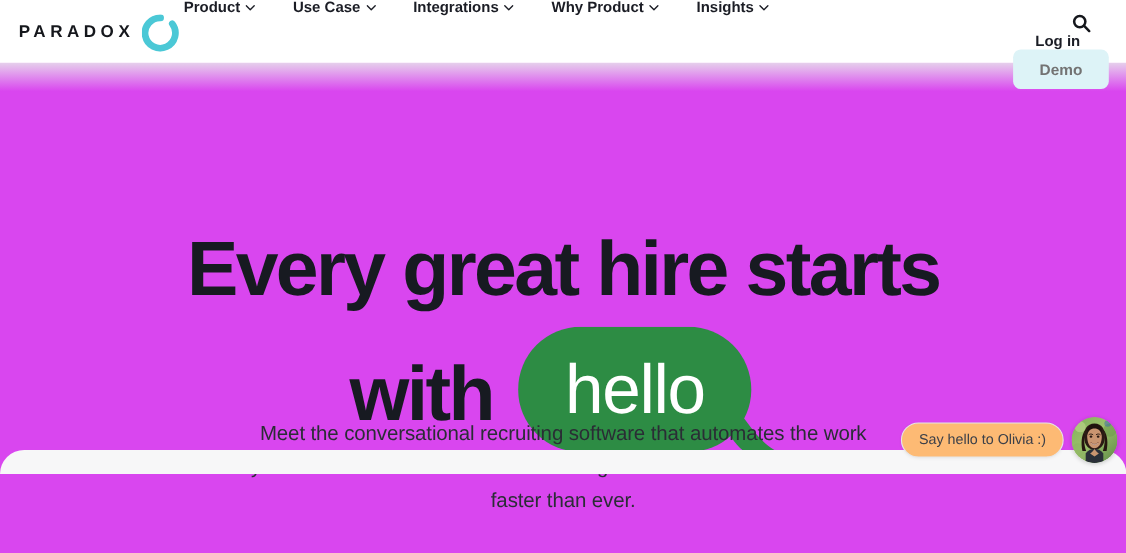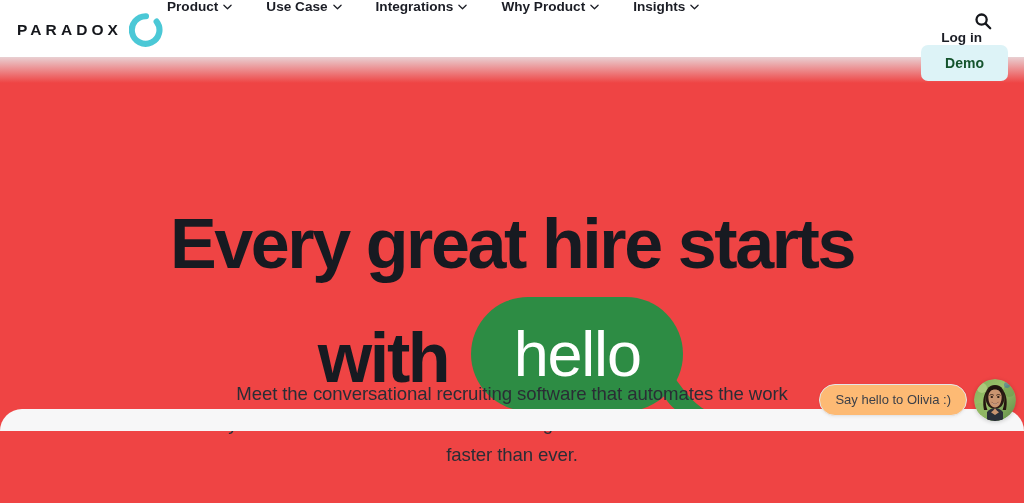--- a/index.html
+++ b/index.html
@@ -46,29 +46,29 @@
   .chev { width:9px; height:6px; display:block; flex:none; }
 
   
   .header-right { position:absolute; right:16px; top:12px; height:57px; display:flex; align-items:flex-end; gap:0;flex-direction:column; }
   .search-btn { width:26px; height:26px; display:flex; align-items:center; justify-content:center; cursor:pointer; margin-right:12px; }
   .login-link {
     font-size:13.6px; font-weight:600; color:#1b1d25;
     margin-right:26px; cursor:pointer; white-space:nowrap;
   }
   .demo-btn {
-    background:#ddf3f7; color:#14532d;
+    background:#ddf3f7; color:#737373;
     font-size:14px; font-weight:600;
     padding:11px 24px; border:0; border-radius:7px;
     cursor:pointer; white-space:nowrap; line-height:1;
     font-family:"Liberation Sans", sans-serif;
   }
 
   
-  .hero { position:absolute; top:57px; left:0; width:1024px; height:446px; background:#ef4444; }
+  .hero { position:absolute; top:57px; left:0; width:1024px; height:446px; background:#d946ef; }
 
   .headline {
     position:absolute; top:152px; left:0; width:1024px;
     text-align:center;
     font-size:70px; font-weight:800; letter-spacing:-2.4px;
     color:#171a21; line-height:1;
   }
 
   .line2 {
     position:absolute; top:240px; left:0; width:1024px;

